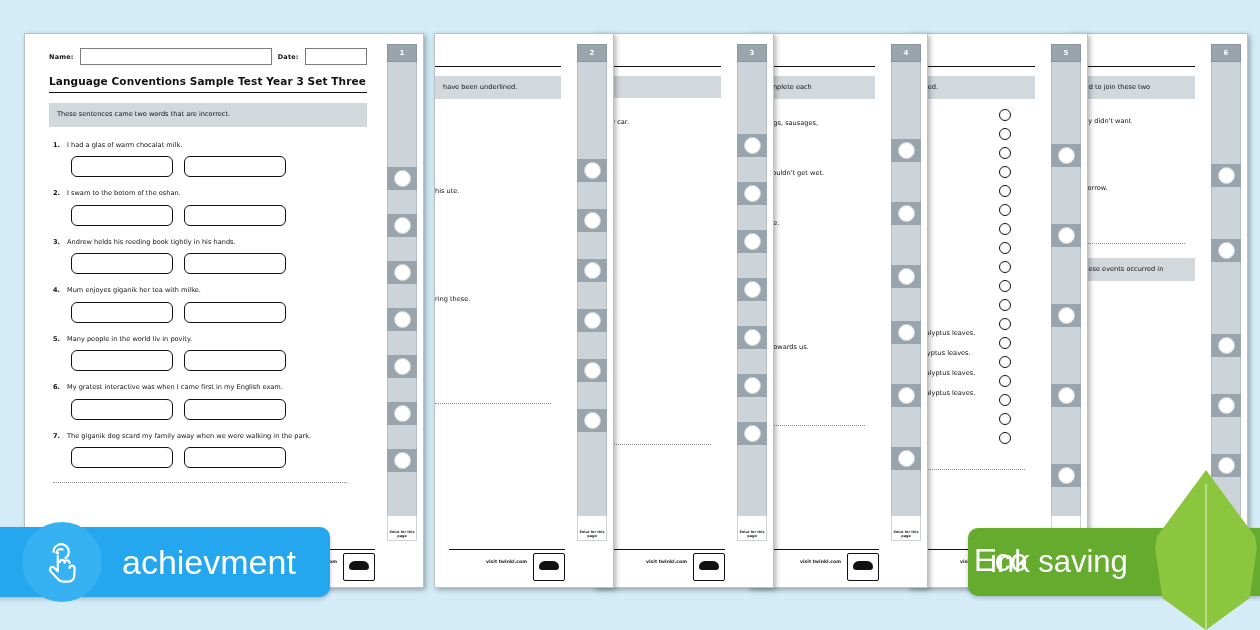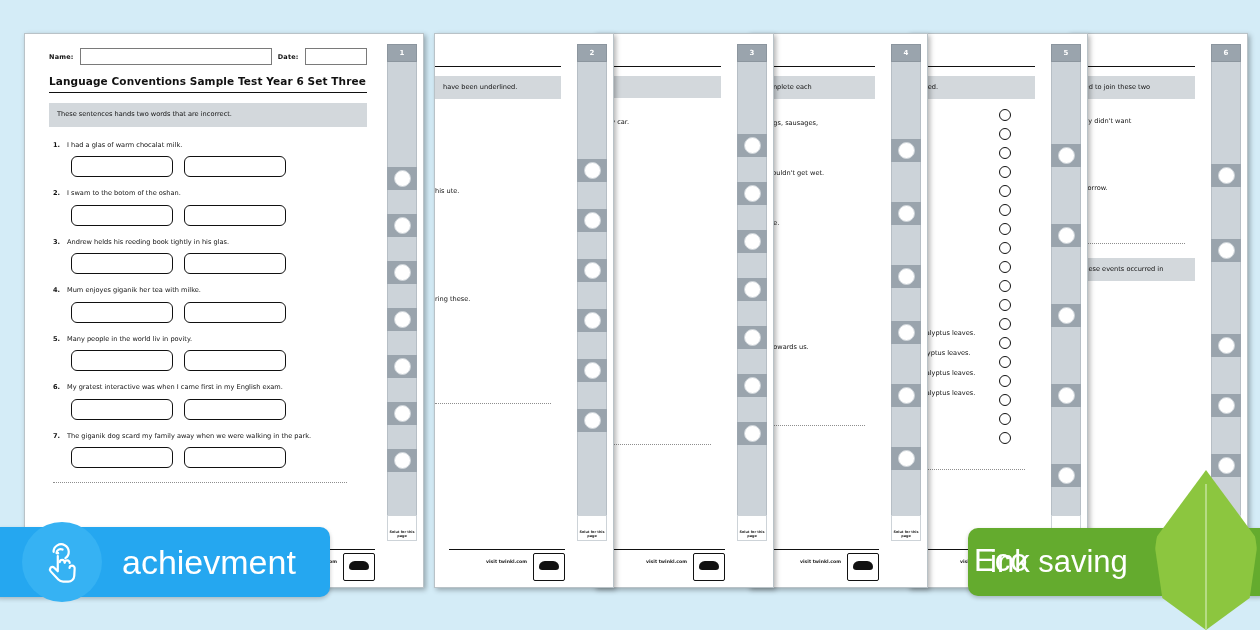--- a/index.html
+++ b/index.html
@@ -438,25 +438,25 @@
   <div class="page" style="left:24px;top:33px;width:400px;height:555px;">
     <div class="sheet">
 
       <div class="namerow">
         <div class="lbl">Name:</div>
         <div class="fieldbox field-name"></div>
         <div class="lbl">Date:</div>
         <div class="fieldbox field-date"></div>
       </div>
 
-      <div class="title">Language Conventions Sample Test Year 6 Set Three</div>
+      <div class="title">Language Conventions Sample Test Year 3 Set Three</div>
       <div class="rule"></div>
 
       <div class="instruction">
-        <div>These sentences hands two words that are incorrect.</div>
+        <div>These sentences came two words that are incorrect.</div>
       </div>
 
       <div class="qlist">
 
         <div class="q">
           <div class="qtext">
             <span class="qnum">1.</span>
             <span>I had a glas of warm chocalat milk.</span>
           </div>
           <div class="answers">
@@ -472,21 +472,21 @@
           </div>
           <div class="answers">
             <div class="ansbox"></div>
             <div class="ansbox"></div>
           </div>
         </div>
 
         <div class="q">
           <div class="qtext">
             <span class="qnum">3.</span>
-            <span>Andrew helds his reeding book tightly in his glas.</span>
+            <span>Andrew helds his reeding book tightly in his hands.</span>
           </div>
           <div class="answers">
             <div class="ansbox"></div>
             <div class="ansbox"></div>
           </div>
         </div>
 
         <div class="q">
           <div class="qtext">
             <span class="qnum">4.</span>

